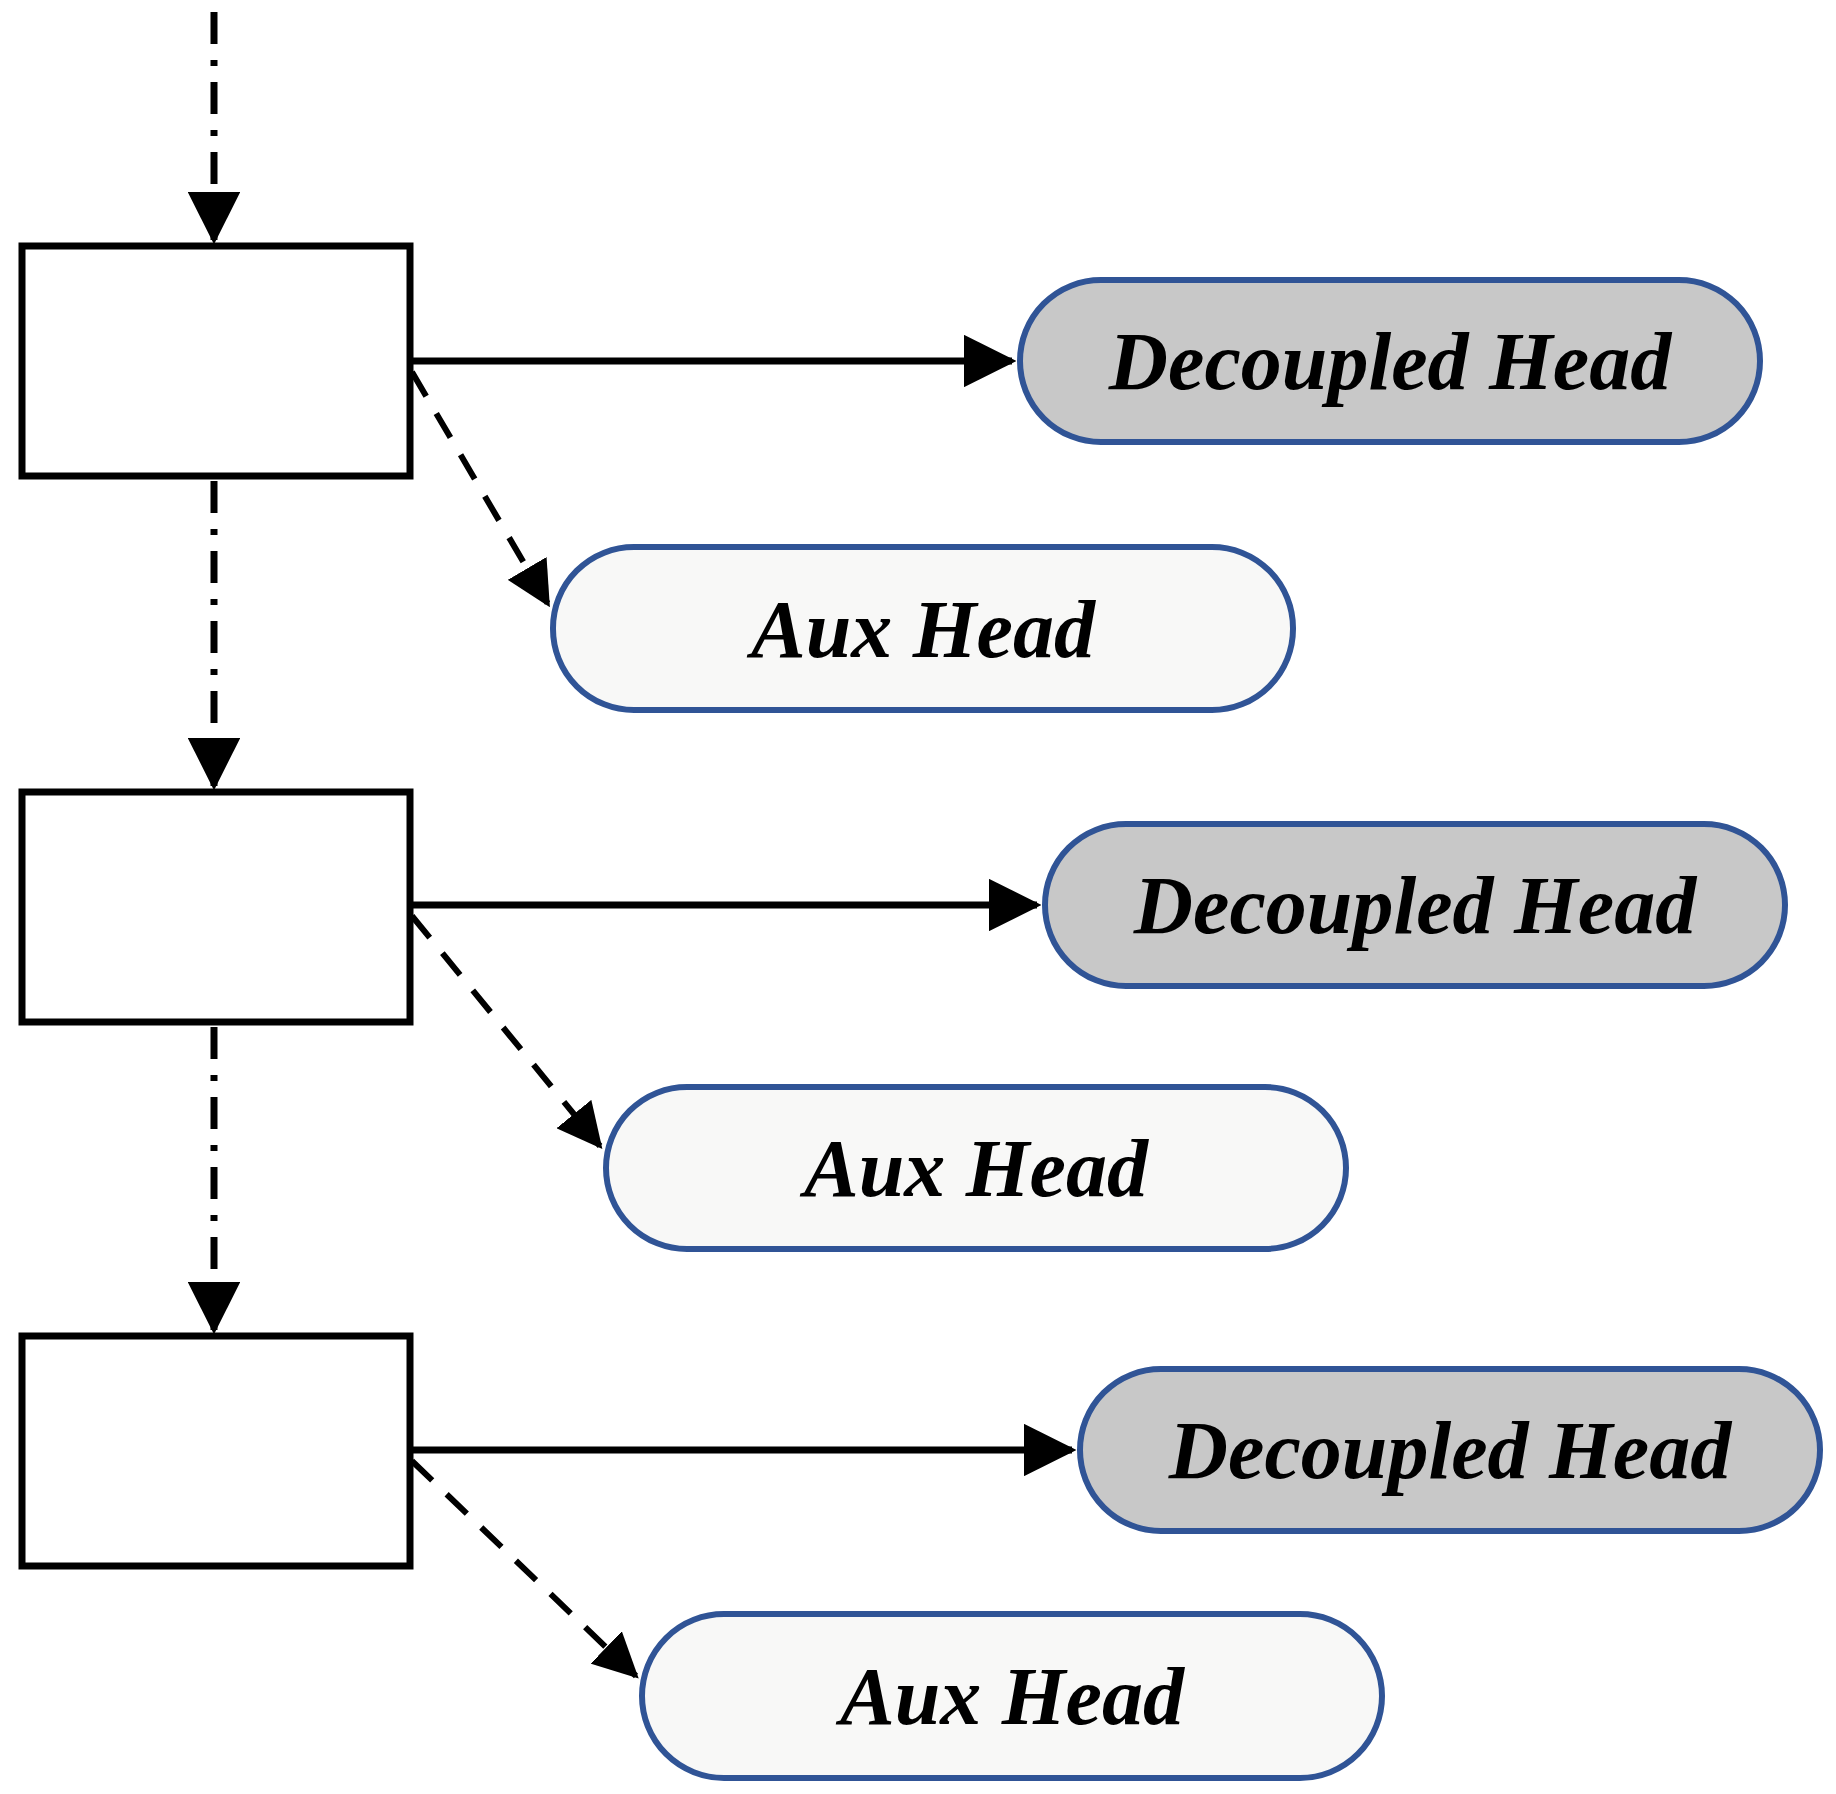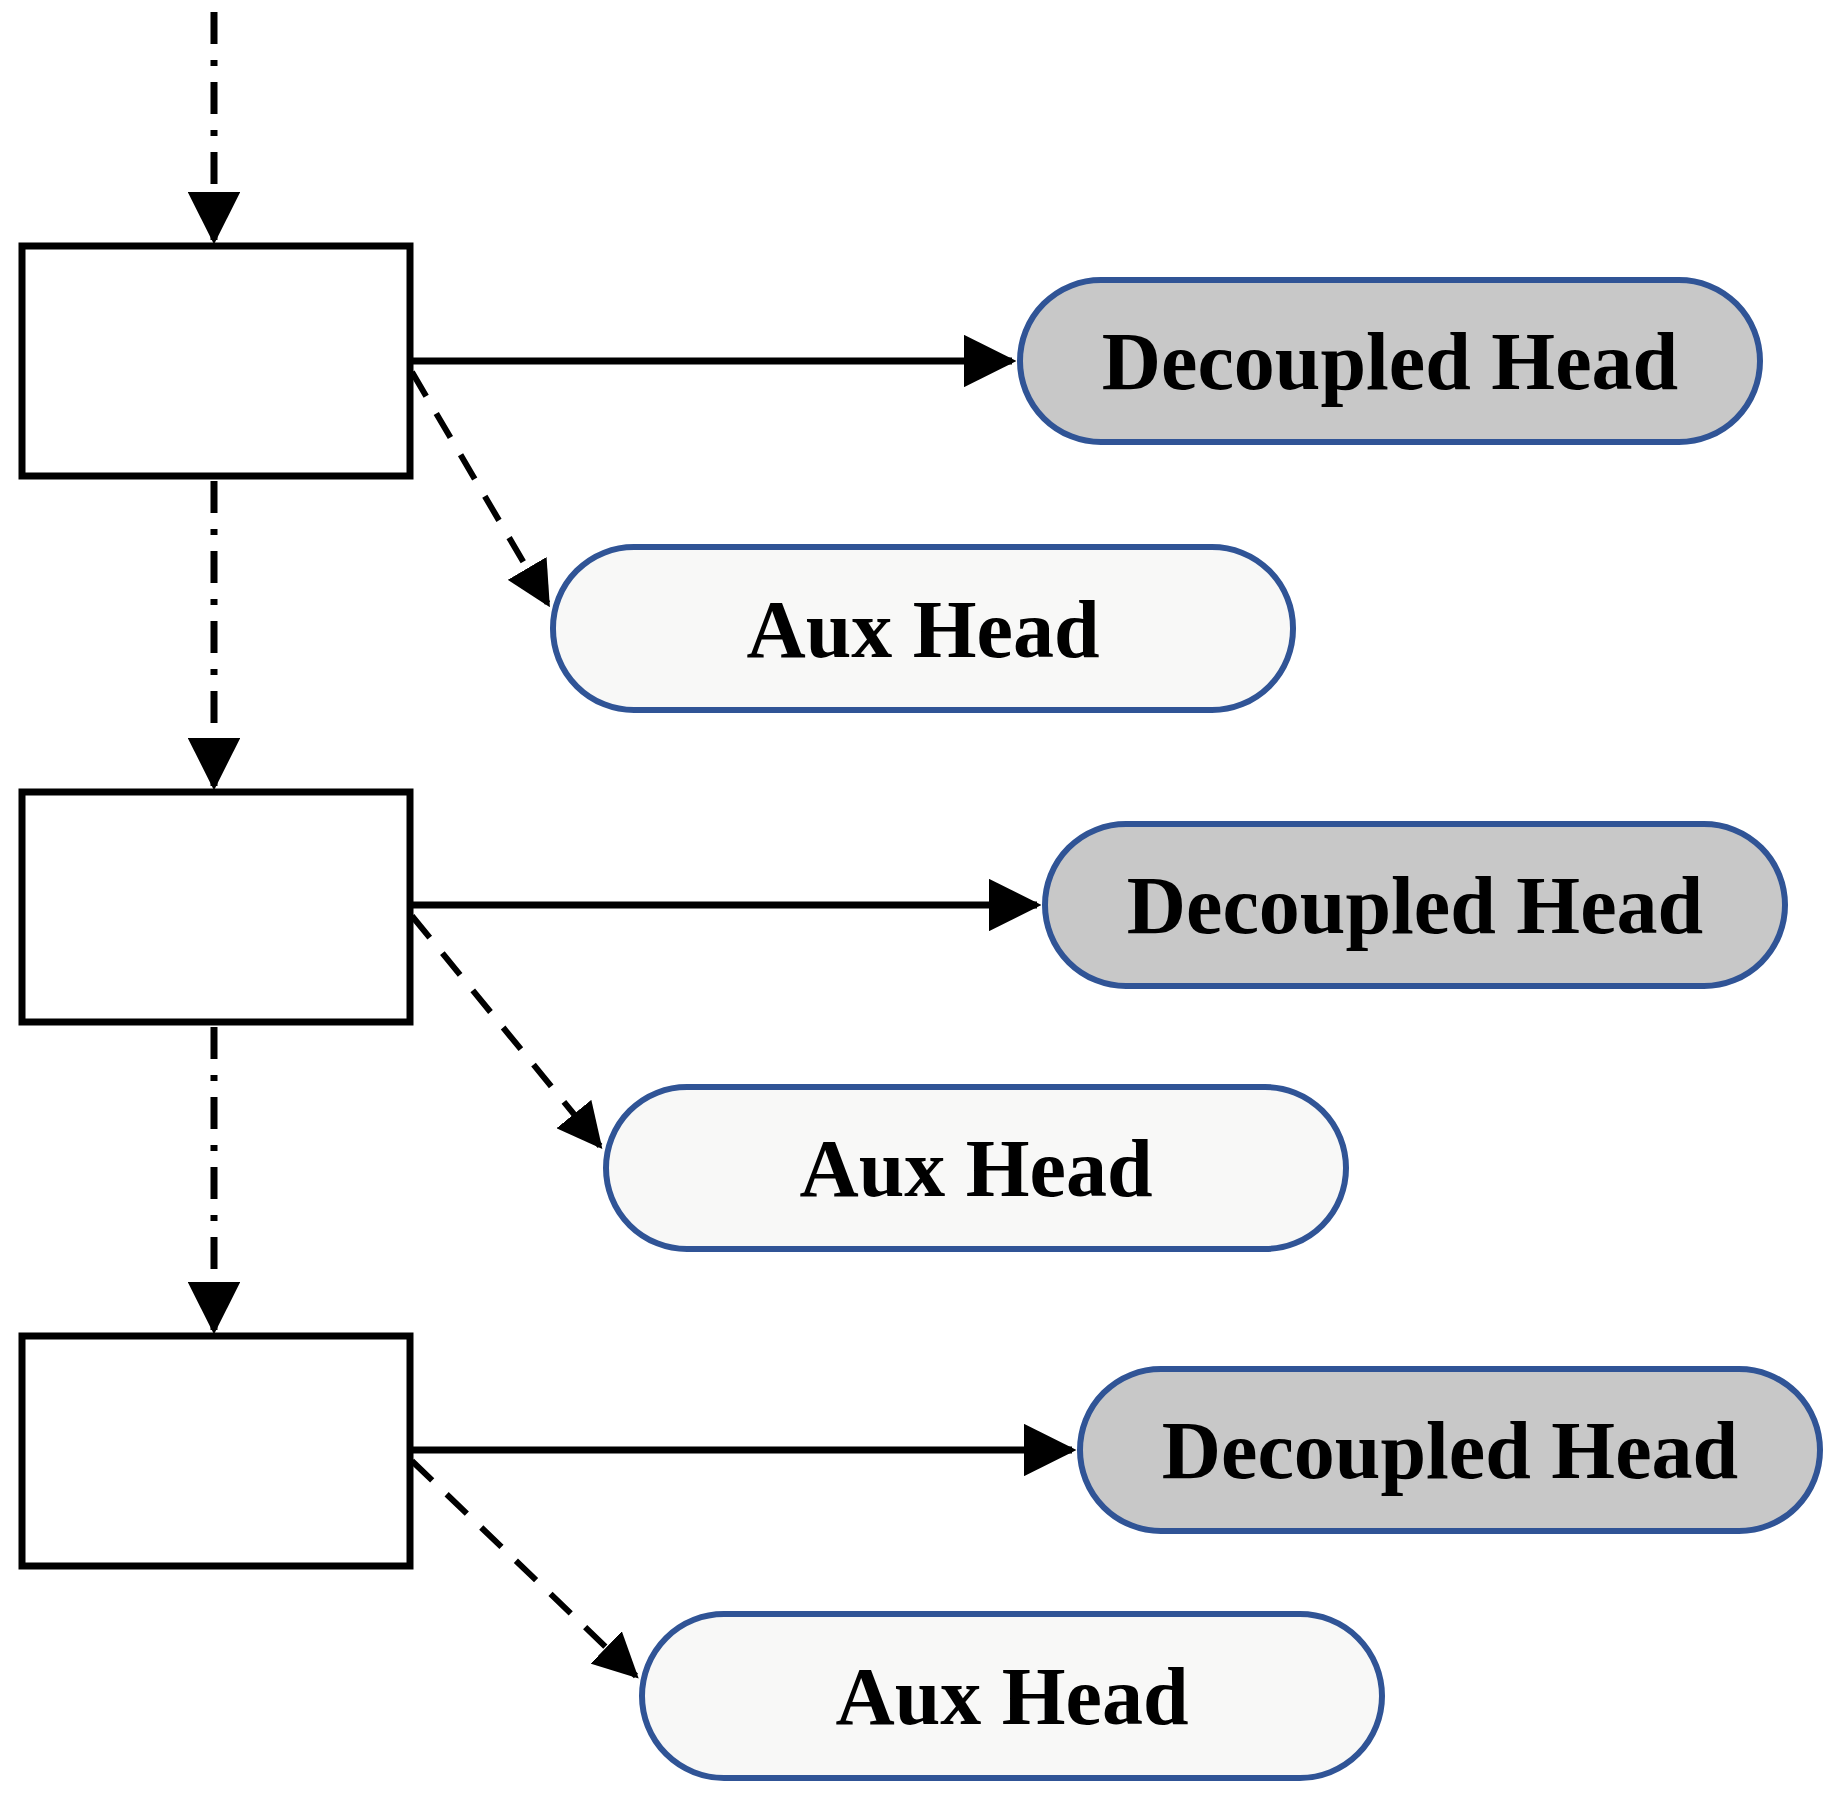--- a/index.html
+++ b/index.html
@@ -5,20 +5,21 @@
   html, body {
     margin: 0;
     padding: 0;
     background: #ffffff;
   }
   .canvas-wrap {
     width: 1804px;
     height: 1794px;
     background: #ffffff;
     position: relative;
+    font-style: italic;
   }
   svg {
     display: block;
   }
   .pill-label {
     font-family: "Liberation Serif", "DejaVu Serif", serif;
     font-weight: bold;
     font-size: 82px;
     fill: #000000;
   }

